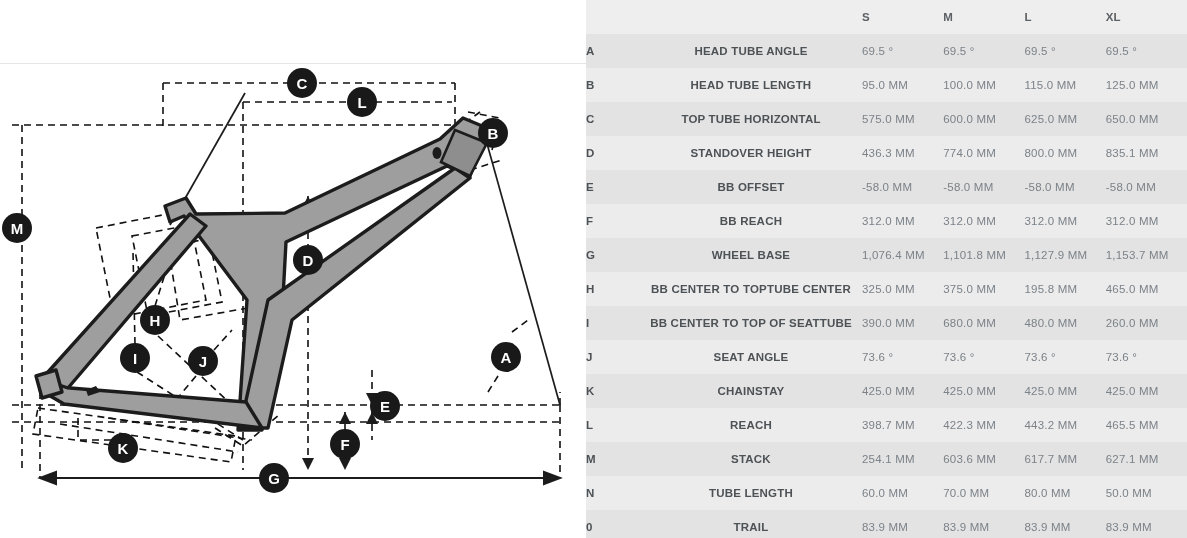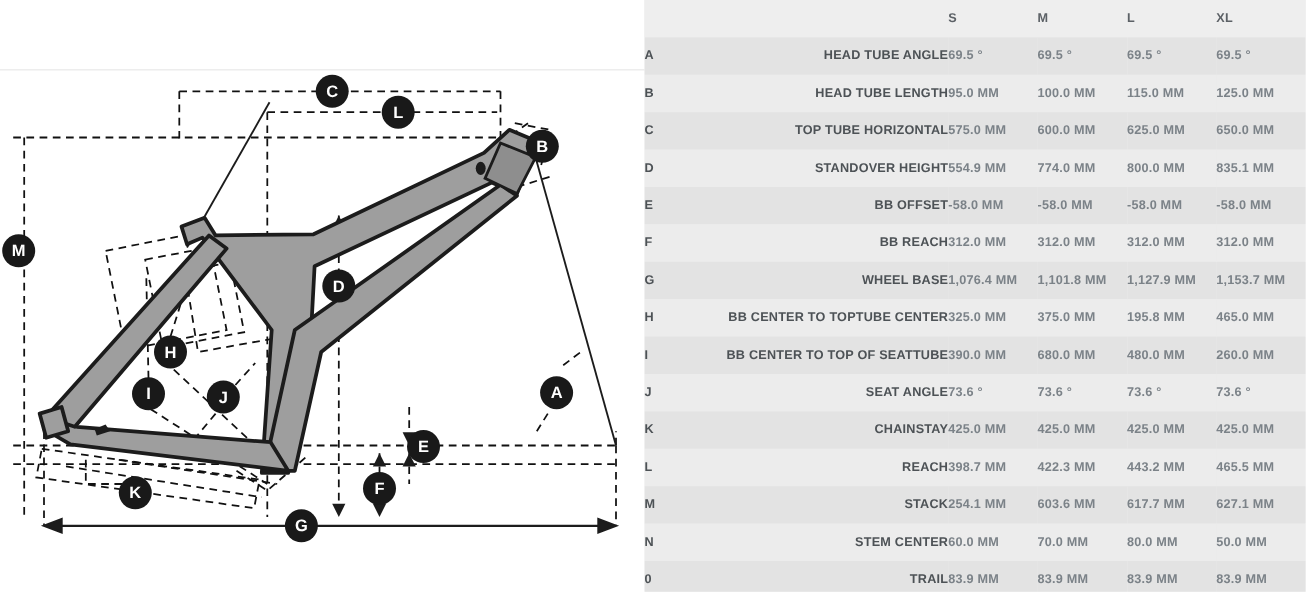--- a/index.html
+++ b/index.html
@@ -69,27 +69,27 @@
     color: #4d5256;
     font-weight: bold;
     font-size: 12px;
     text-align: left;
     padding-left: 12px;
   }
   td.label {
     color: #4d5256;
     font-weight: bold;
     font-size: 11.5px;
-    text-align: right;
+    text-align: center;
     padding-left: 0px;
     letter-spacing: 0.15px;
   }
   td.val {
     color: #7b8288;
-    font-weight: bold;
+    font-weight: normal;
     font-size: 12px;
     text-align: left;
     padding-left: 2px;
   }
 
   
   .diagram-rule {
     position: absolute;
     left: 0; top: 63px;
     width: 586px; height: 1px;
@@ -313,21 +313,21 @@
             <td class="letter">C</td>
             <td class="label">TOP TUBE HORIZONTAL</td>
             <td class="val">575.0 MM</td>
             <td class="val">600.0 MM</td>
             <td class="val">625.0 MM</td>
             <td class="val">650.0 MM</td>
           </tr>
           <tr class="even">
             <td class="letter">D</td>
             <td class="label">STANDOVER HEIGHT</td>
-            <td class="val">554.9 MM</td>
+            <td class="val">436.3 MM</td>
             <td class="val">774.0 MM</td>
             <td class="val">800.0 MM</td>
             <td class="val">835.1 MM</td>
           </tr>
           <tr class="odd">
             <td class="letter">E</td>
             <td class="label">BB OFFSET</td>
             <td class="val">-58.0 MM</td>
             <td class="val">-58.0 MM</td>
             <td class="val">-58.0 MM</td>
@@ -392,21 +392,21 @@
           <tr class="odd">
             <td class="letter">M</td>
             <td class="label">STACK</td>
             <td class="val">254.1 MM</td>
             <td class="val">603.6 MM</td>
             <td class="val">617.7 MM</td>
             <td class="val">627.1 MM</td>
           </tr>
           <tr class="even">
             <td class="letter">N</td>
-            <td class="label">STEM CENTER</td>
+            <td class="label">TUBE LENGTH</td>
             <td class="val">60.0 MM</td>
             <td class="val">70.0 MM</td>
             <td class="val">80.0 MM</td>
             <td class="val">50.0 MM</td>
           </tr>
           <tr class="odd">
             <td class="letter">0</td>
             <td class="label">TRAIL</td>
             <td class="val">83.9 MM</td>
             <td class="val">83.9 MM</td>

